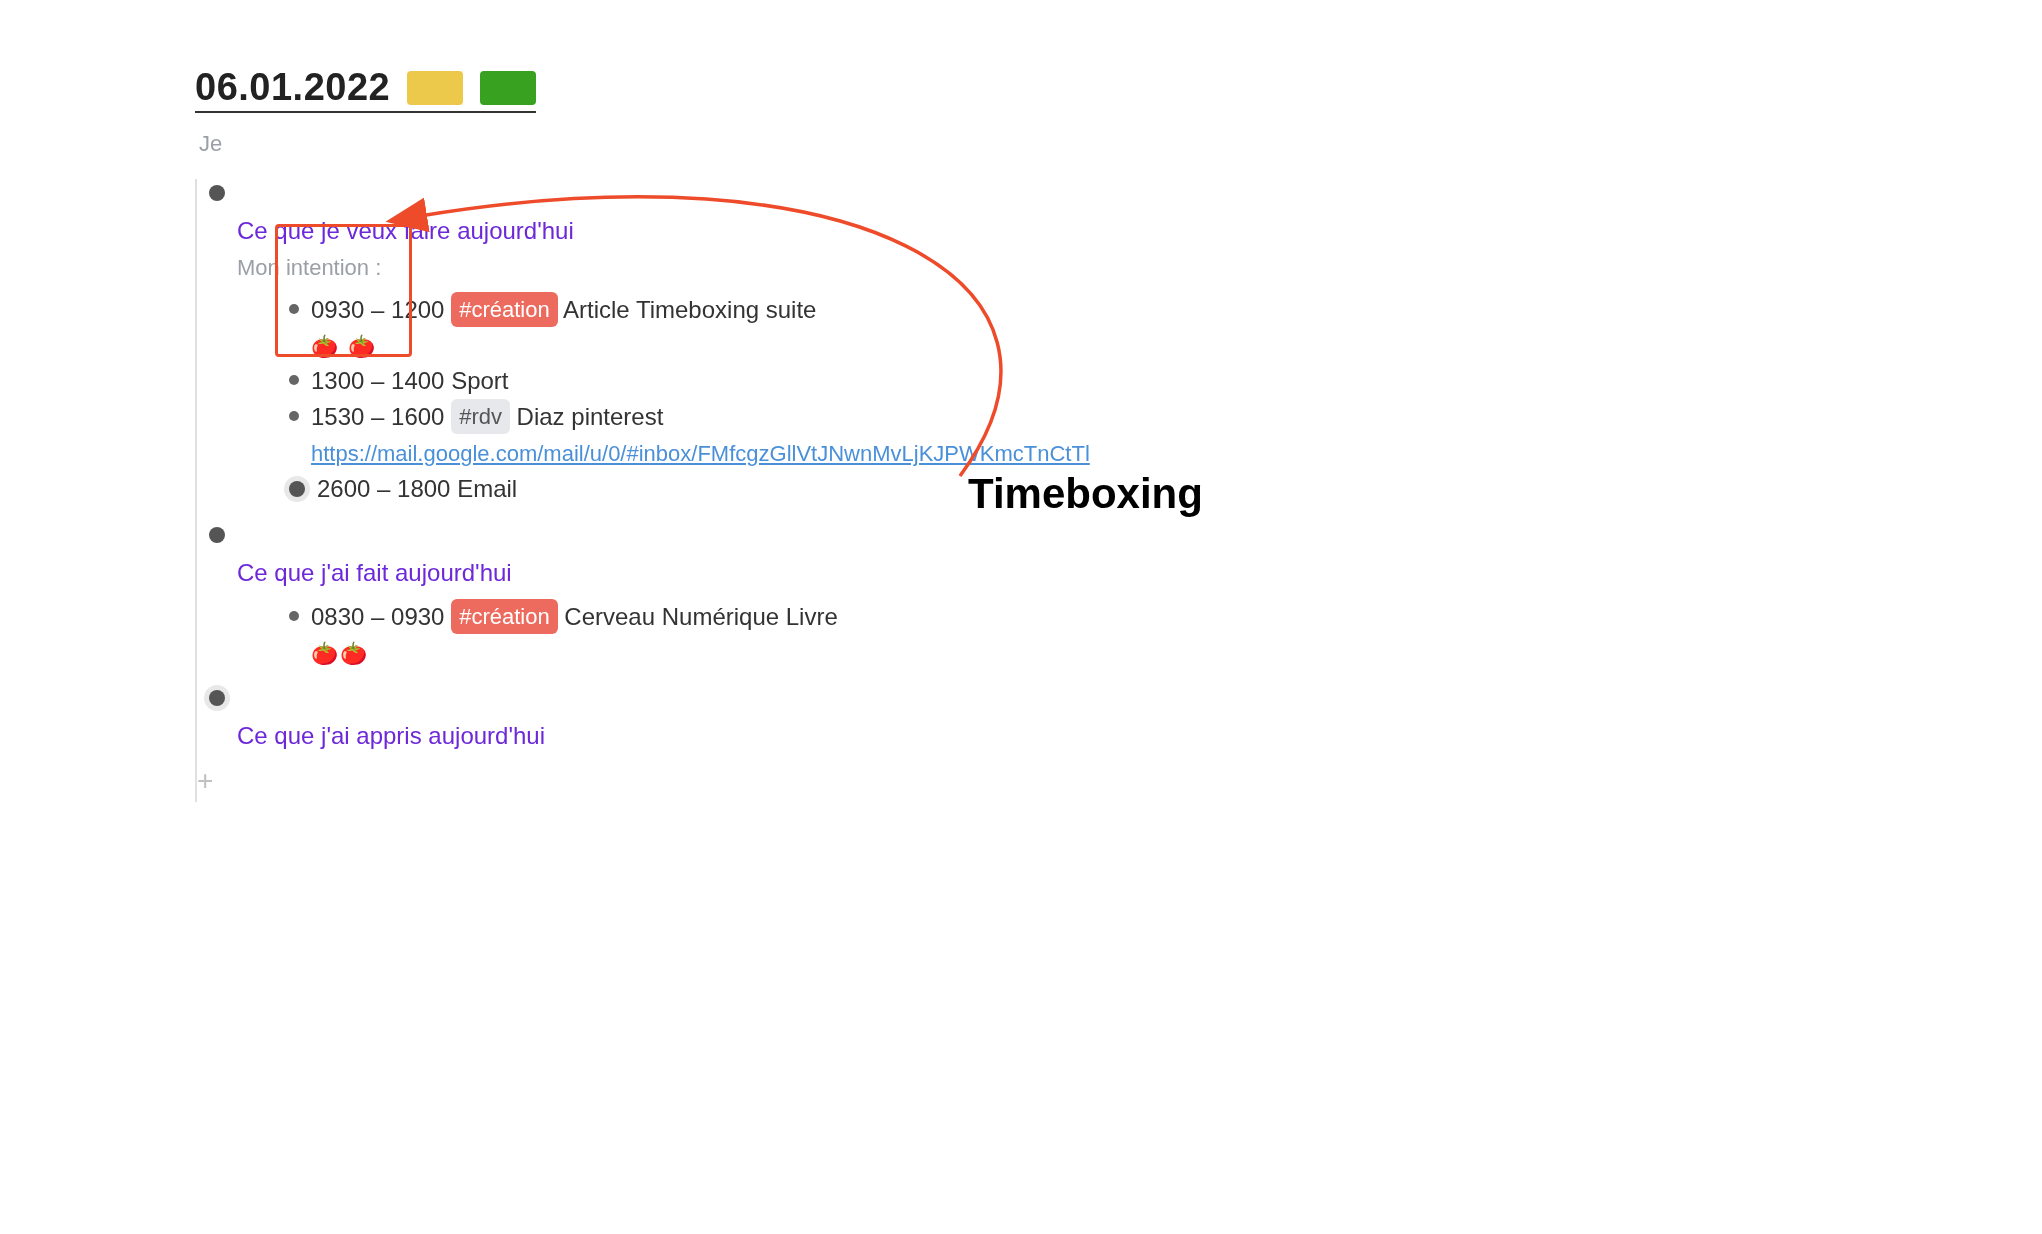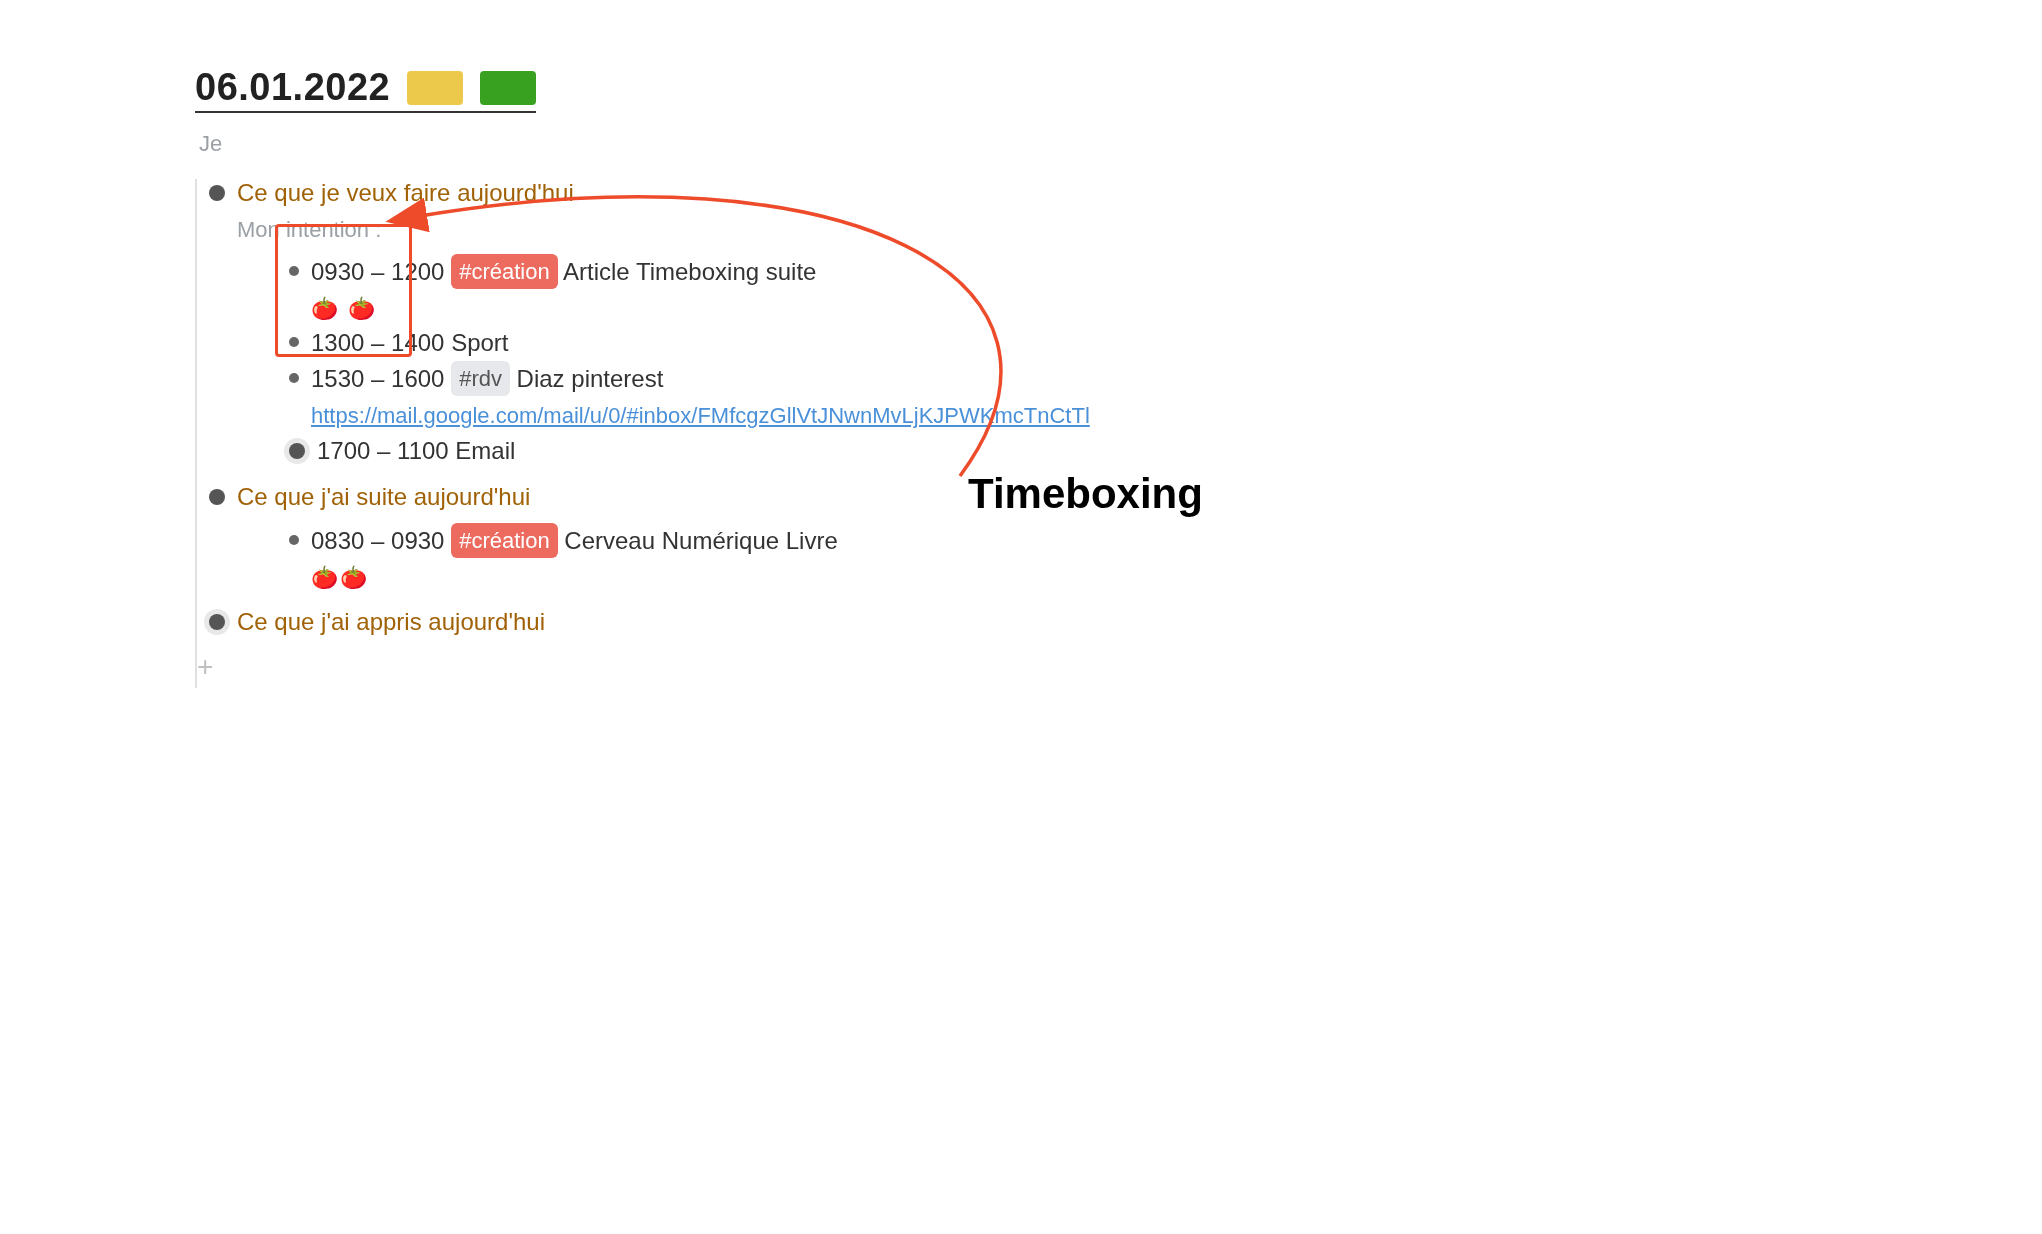--- a/index.html
+++ b/index.html
@@ -86,21 +86,22 @@
   .bullet.small {
     width: 10px;
     height: 10px;
     margin-top: 12px;
     background: #666;
   }
   .node-body {
     flex: 1;
   }
   .node-text {
-    color: #a16207;
+    color: #6d28d9;
+    margin-top: 38px;
   }
   .subtitle {
     color: #9aa0a6;
     font-size: 22px;
     margin-top: 2px;
   }
   .children {
     margin-left: 52px;
     margin-top: 8px;
     display: flex;
@@ -213,32 +214,32 @@
                 <span>1530 – 1600</span>
                 <span class="tag tag-grey">#rdv</span>
                 <span>Diaz pinterest</span>
                 <div><a class="link" href="#">https://mail.google.com/mail/u/0/#inbox/FMfcgzGllVtJNwnMvLjKJPWKmcTnCtTl</a></div>
               </div>
             </div>
 
             <div class="node">
               <div class="bullet hollow"></div>
               <div class="node-body">
-                <span>1700 – 1100</span>
+                <span>2600 – 1800</span>
                 <span>Email</span>
               </div>
             </div>
           </div>
         </div>
       </div>
 
       <div class="node" style="margin-left:14px; margin-top:10px;">
         <div class="bullet"></div>
         <div class="node-body">
-          <div class="node-text">Ce que j'ai suite aujourd'hui</div>
+          <div class="node-text">Ce que j'ai fait aujourd'hui</div>
 
           <div class="children">
 
 
             <div class="node">
               <div class="bullet small"></div>
               <div class="node-body">
                 <span>0830 – 0930</span>
                 <span class="tag tag-red">#création</span>
                 <span>Cerveau Numérique Livre</span>

